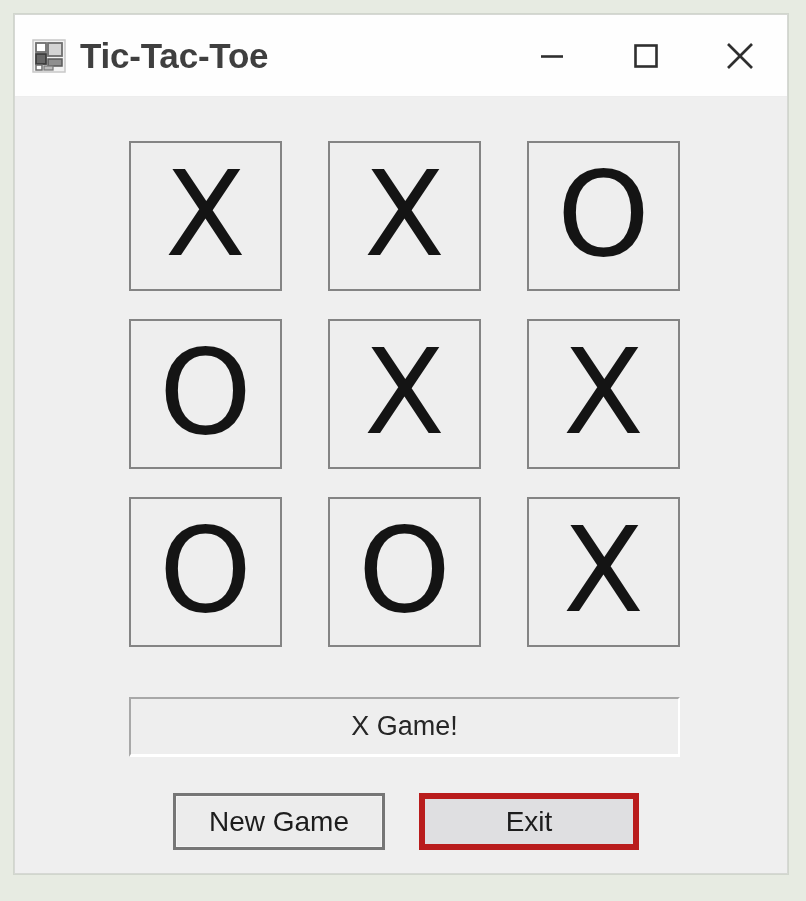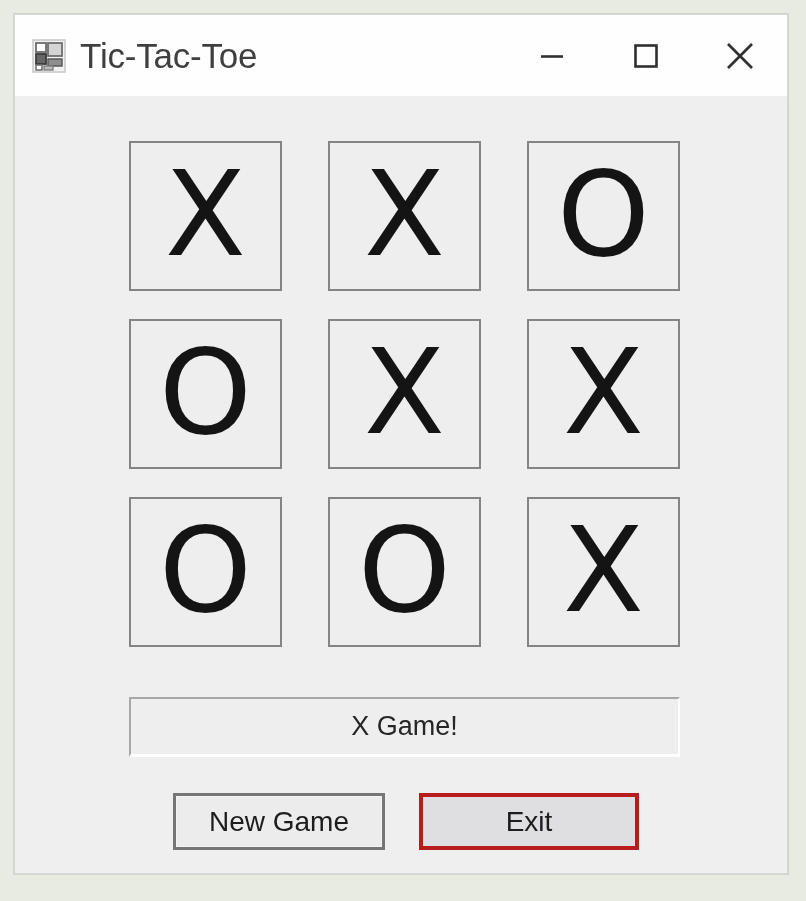--- a/index.html
+++ b/index.html
@@ -46,21 +46,21 @@
     margin-right: 14px;
     flex: 0 0 auto;
     position: relative;
   }
   #app-icon svg { display: block; }
   #window-title {
     font-size: 35px;
     color: #3f3f3f;
     letter-spacing: -0.2px;
     white-space: nowrap;
-    font-weight: 400;
+    font-weight: 700;
   }
   #window-controls {
     position: absolute;
     right: 0;
     top: 0;
     height: 100%;
     display: flex;
     align-items: stretch;
   }
   .win-btn {
@@ -164,21 +164,21 @@
     left: 0;
     width: 212px;
     background: #ececec;
     border: 3px solid #767676;
     box-shadow: inset 0 0 0 1px #f4f4f4;
   }
   #exit-button {
     left: 246px;
     width: 220px;
     background: #dfdfe1;
-    border: 4px solid #b91c1c;
+    border: 6px solid #b91c1c;
   }
 </style>
 </head>
 <body>
 
 <div id="app-window">
 
   <div id="title-bar">
 
     <div id="app-icon">

